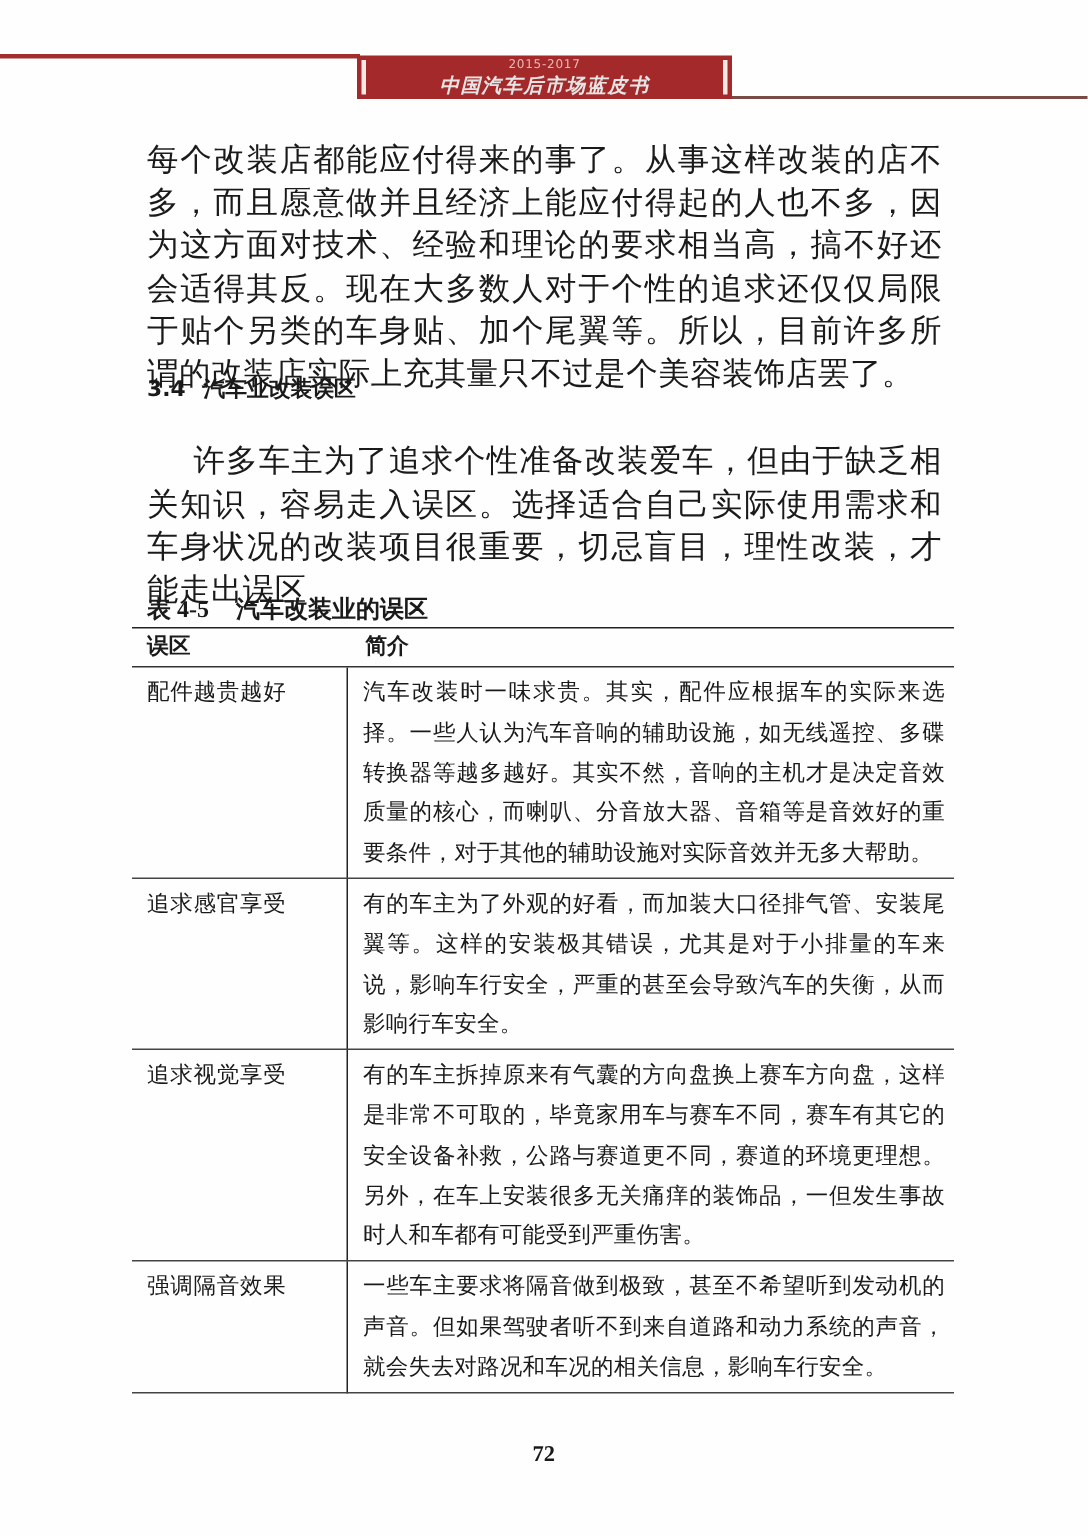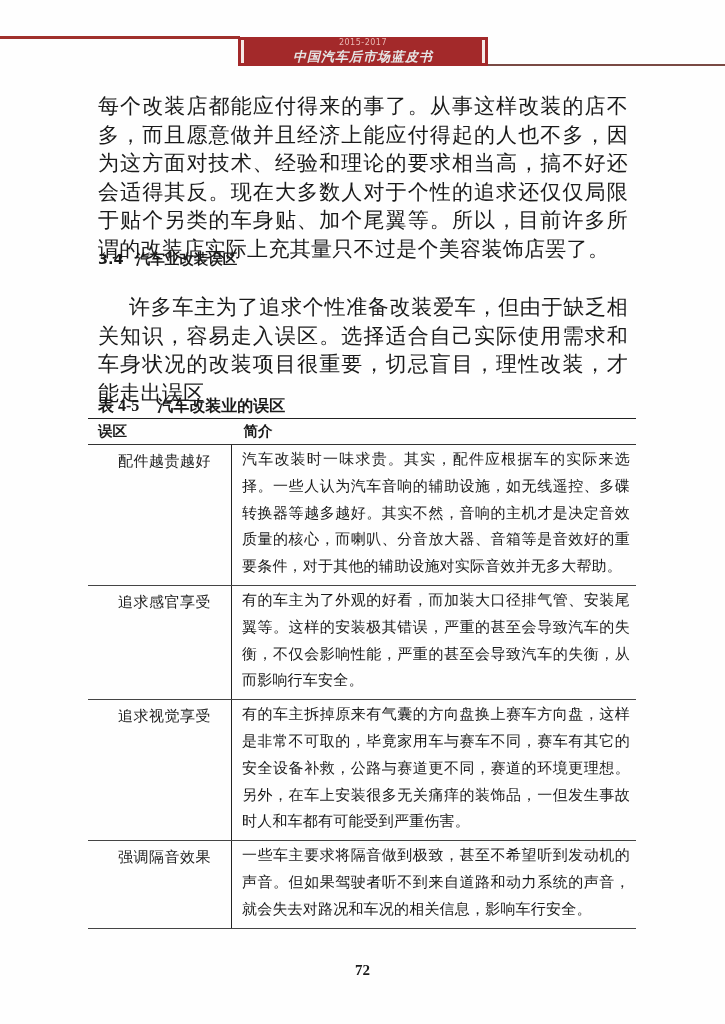--- a/index.html
+++ b/index.html
@@ -123,30 +123,28 @@
     .tbl tbody td {
       border-bottom: 1.5px solid #444;
       line-height: 26.8px;
     }
     .tbl tbody td.c1 {
       padding-left: 10px;
       padding-top: 3px;
       width: 133px;
       border-right: 1.2px solid #222;
       letter-spacing: 0.5px;
-      text-align: center;
     }
     .tbl tbody td.c2 {
       padding-left: 10px;
       padding-right: 6px;
       padding-top: 3px;
       padding-bottom: 3px;
       text-align: justify;
       letter-spacing: 0.2px;
-      font-family: Liberation Mono, monospace;
     }
 
     .page-num {
       position: absolute;
       left: 0; right: 0; top: 962px;
       text-align: center;
       font-family: "Liberation Serif", serif;
       font-weight: bold;
       font-size: 15px;
     }
@@ -184,21 +182,21 @@
       <th class="c2">简介</th>
     </tr>
   </thead>
   <tbody>
     <tr>
       <td class="c1">配件越贵越好</td>
       <td class="c2">汽车改装时一味求贵。其实，配件应根据车的实际来选择。一些人认为汽车音响的辅助设施，如无线遥控、多碟转换器等越多越好。其实不然，音响的主机才是决定音效质量的核心，而喇叭、分音放大器、音箱等是音效好的重要条件，对于其他的辅助设施对实际音效并无多大帮助。</td>
     </tr>
     <tr>
       <td class="c1">追求感官享受</td>
-      <td class="c2">有的车主为了外观的好看，而加装大口径排气管、安装尾翼等。这样的安装极其错误，严重的甚至会导致汽车的失衡，不仅会影响性能，严重的甚至会导致汽车的失衡，从而影响行车安全。</td>
+      <td class="c2">有的车主为了外观的好看，而加装大口径排气管、安装尾翼等。这样的安装极其错误，尤其是对于小排量的车来说，影响车行安全，严重的甚至会导致汽车的失衡，从而影响行车安全。</td>
     </tr>
     <tr>
       <td class="c1">追求视觉享受</td>
       <td class="c2">有的车主拆掉原来有气囊的方向盘换上赛车方向盘，这样是非常不可取的，毕竟家用车与赛车不同，赛车有其它的安全设备补救，公路与赛道更不同，赛道的环境更理想。另外，在车上安装很多无关痛痒的装饰品，一但发生事故时人和车都有可能受到严重伤害。</td>
     </tr>
     <tr>
       <td class="c1">强调隔音效果</td>
       <td class="c2">一些车主要求将隔音做到极致，甚至不希望听到发动机的声音。但如果驾驶者听不到来自道路和动力系统的声音，就会失去对路况和车况的相关信息，影响车行安全。</td>
     </tr>
   </tbody>

